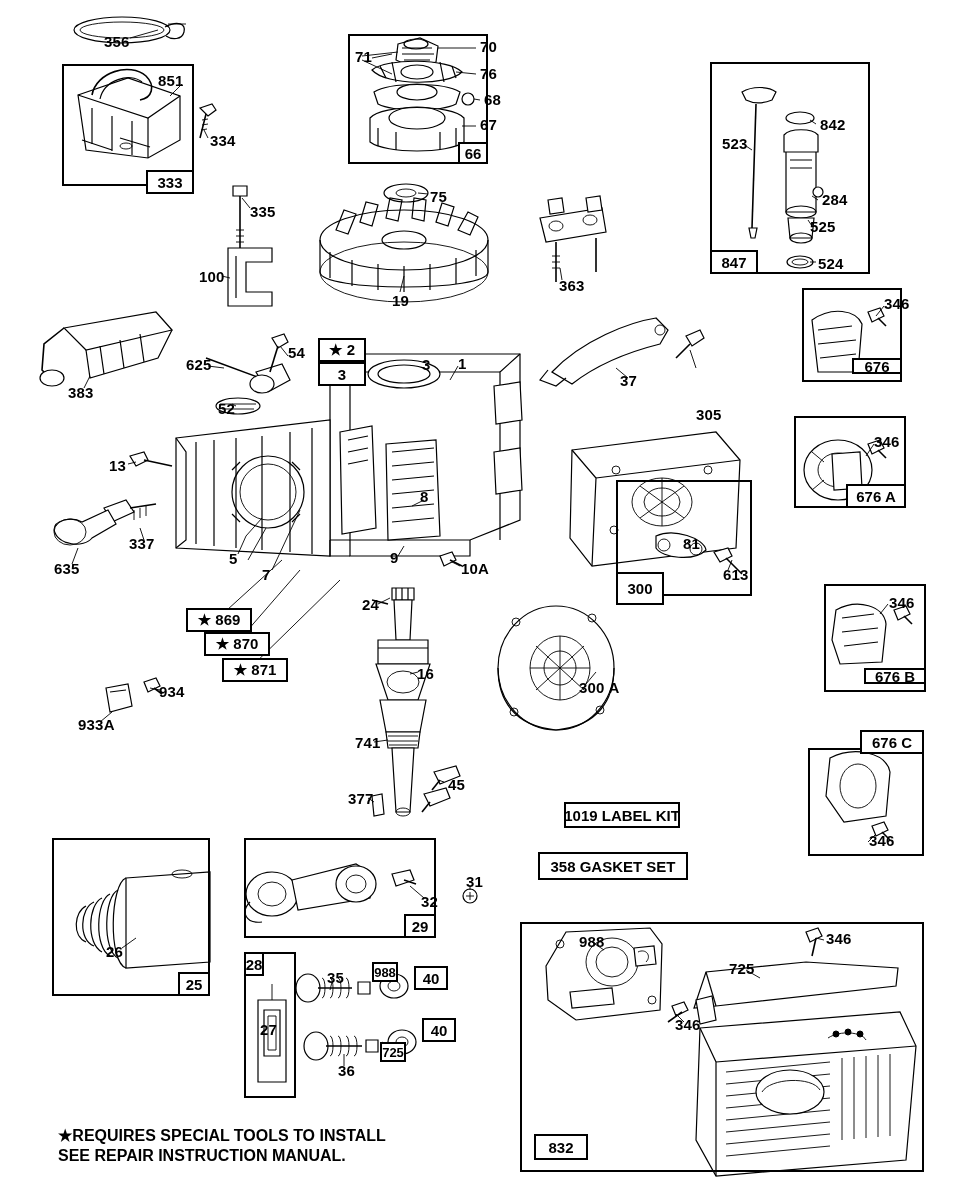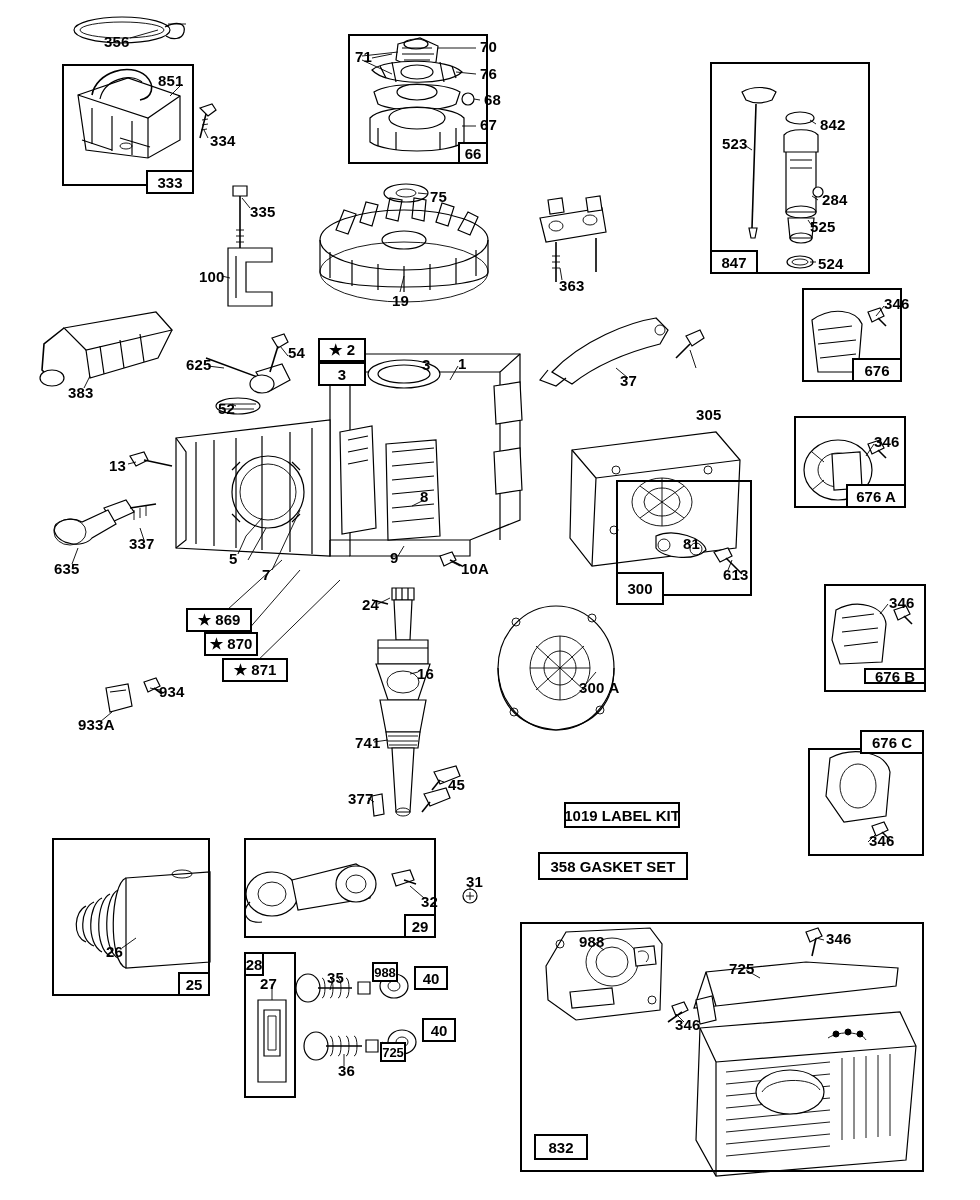--- a/index.html
+++ b/index.html
@@ -478,33 +478,33 @@
   <div class="panel" style="left:808px;top:748px;width:116px;height:108px;"></div>
   <div class="panel" style="left:616px;top:480px;width:136px;height:116px;"></div>
   <div class="panel" style="left:52px;top:838px;width:158px;height:158px;"></div>
   <div class="panel" style="left:244px;top:838px;width:192px;height:100px;"></div>
   <div class="panel" style="left:244px;top:952px;width:52px;height:146px;"></div>
   <div class="panel" style="left:520px;top:922px;width:404px;height:250px;"></div>
 
   <div class="boxed" style="left:146px;top:170px;width:48px;height:24px;">333</div>
   <div class="boxed" style="left:458px;top:142px;width:30px;height:22px;">66</div>
   <div class="boxed" style="left:710px;top:250px;width:48px;height:24px;">847</div>
-  <div class="boxed" style="left:852px;top:358px;width:50px;height:24px;">676</div>
+  <div class="boxed" style="left:852px;top:358px;width:50px;height:16px;">676</div>
   <div class="boxed" style="left:846px;top:484px;width:60px;height:24px;">676 A</div>
   <div class="boxed" style="left:864px;top:668px;width:62px;height:16px;">676 B</div>
   <div class="boxed" style="left:860px;top:730px;width:64px;height:24px;">676 C</div>
   <div class="boxed" style="left:616px;top:572px;width:48px;height:33px;">300</div>
   <div class="boxed" style="left:534px;top:1134px;width:54px;height:26px;">832</div>
   <div class="boxed" style="left:178px;top:972px;width:32px;height:24px;">25</div>
   <div class="boxed" style="left:404px;top:914px;width:32px;height:24px;">29</div>
   <div class="boxed" style="left:244px;top:952px;width:20px;height:24px;">28</div>
   <div class="boxed" style="left:318px;top:338px;width:48px;height:24px;">★ 2</div>
   <div class="boxed" style="left:318px;top:362px;width:48px;height:24px;">3</div>
   <div class="boxed" style="left:186px;top:608px;width:66px;height:24px;">★ 869</div>
-  <div class="boxed" style="left:204px;top:632px;width:54px;height:24px;">★ 870</div>
+  <div class="boxed" style="left:204px;top:632px;width:66px;height:24px;">★ 870</div>
   <div class="boxed" style="left:222px;top:658px;width:66px;height:24px;">★ 871</div>
   <div class="boxed" style="left:414px;top:966px;width:34px;height:24px;">40</div>
   <div class="boxed" style="left:422px;top:1018px;width:34px;height:24px;">40</div>
   <div class="boxed" style="left:372px;top:962px;width:26px;height:20px;font-size:13px;">988</div>
   <div class="boxed" style="left:380px;top:1042px;width:26px;height:20px;font-size:13px;">725</div>
 
   <div class="boxed" style="left:564px;top:802px;width:116px;height:26px;">1019  LABEL KIT</div>
   <div class="boxed" style="left:538px;top:852px;width:150px;height:28px;">358   GASKET SET</div>
 
   <div class="lbl" style="left:104px;top:33px;">356</div>
@@ -551,22 +551,24 @@
   <div class="lbl" style="left:579px;top:679px;">300 A</div>
   <div class="lbl" style="left:159px;top:683px;">934</div>
   <div class="lbl" style="left:78px;top:716px;">933A</div>
   <div class="lbl" style="left:355px;top:734px;">741</div>
   <div class="lbl" style="left:348px;top:790px;">377</div>
   <div class="lbl" style="left:448px;top:776px;">45</div>
   <div class="lbl" style="left:869px;top:832px;">346</div>
   <div class="lbl" style="left:106px;top:943px;">26</div>
   <div class="lbl" style="left:421px;top:893px;">32</div>
   <div class="lbl" style="left:466px;top:873px;">31</div>
-  <div class="lbl" style="left:260px;top:975px;">27</div>
+  <div class="lbl" style="left:260px;top:1021px;">27</div>
   <div class="lbl" style="left:327px;top:969px;">35</div>
   <div class="lbl" style="left:338px;top:1062px;">36</div>
   <div class="lbl" style="left:579px;top:933px;">988</div>
   <div class="lbl" style="left:826px;top:930px;">346</div>
   <div class="lbl" style="left:729px;top:960px;">725</div>
   <div class="lbl" style="left:675px;top:1016px;">346</div>
 
+  <div class="note" style="left:58px;top:1126px;width:380px;">★REQUIRES SPECIAL TOOLS TO INSTALL
+SEE REPAIR INSTRUCTION MANUAL.</div>
 
 </div>
 
 </body></html>

